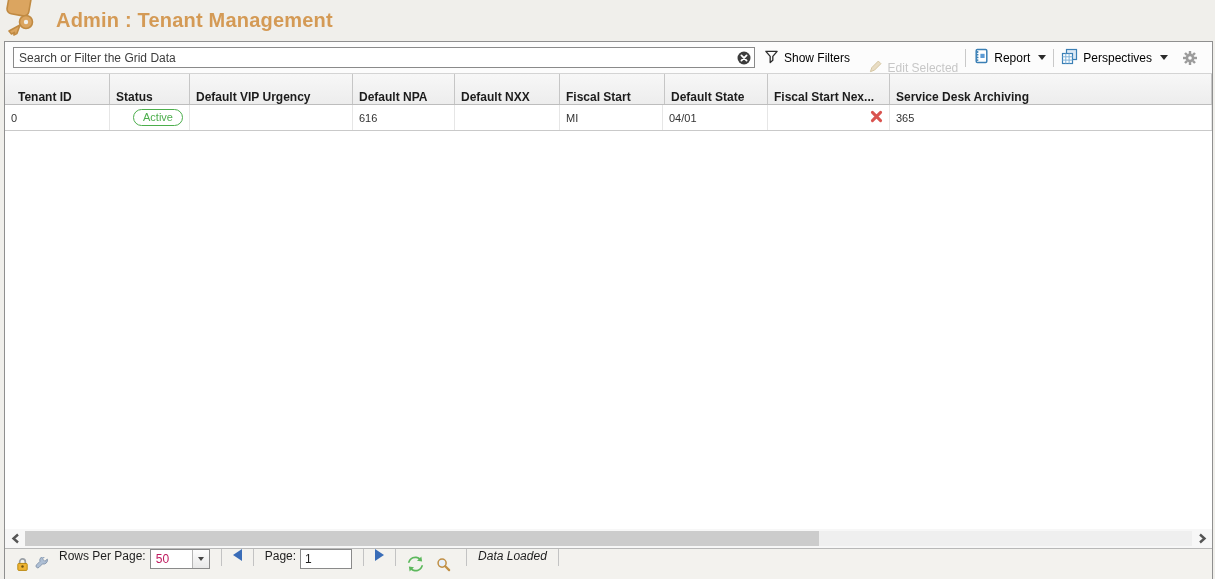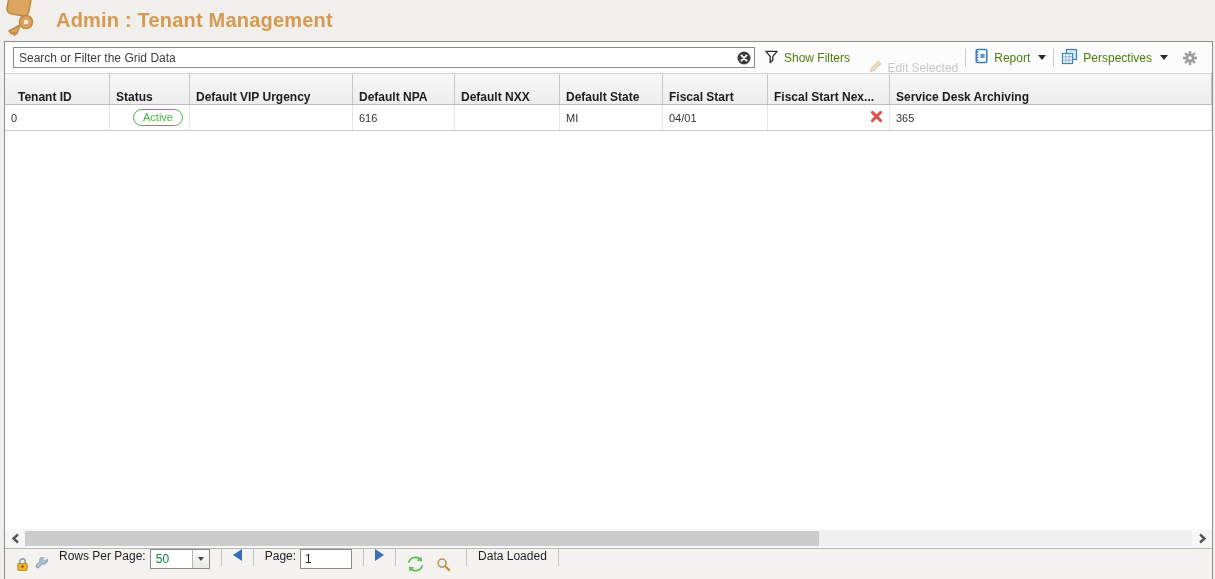--- a/index.html
+++ b/index.html
@@ -21,21 +21,21 @@
     background:#fff; border:1px solid #8f8f8f; border-bottom:none;
     display:flex; flex-direction:column;
   }
 
   
   .toolbar { height:31px; flex:0 0 auto; background:#fcfcfc; display:flex; align-items:center; padding:0 8px; }
   .search-wrap { position:relative; width:742px; height:21px; border:1px solid #8a8a8a; background:#fff; display:flex; align-items:center; flex:0 0 auto; }
   .search-wrap input { border:none; outline:none; width:100%; height:100%; padding:0 22px 0 5px; font-size:12px; color:#333; font-family:inherit; background:transparent; }
   .search-wrap input::placeholder { color:#3d3d3d; opacity:1; }
   .clear-btn { position:absolute; right:3px; top:2.5px; width:14px; height:14px; cursor:pointer; }
-  .tb-item { display:flex; align-items:center; gap:5px; font-size:12px; color:#4d7c0f; margin-left:9px; cursor:pointer; white-space:nowrap; }
+  .tb-item { display:flex; align-items:center; gap:5px; font-size:12px; color:#000000; margin-left:9px; cursor:pointer; white-space:nowrap; }
   .tb-item.disabled { color:#c7c7c7; cursor:default;margin-top:20px; }
   .tb-sep { width:1px; height:18px; background:#c9c9c9; margin:0 7px; flex:0 0 auto; }
   .caret-down { width:0; height:0; border-left:4px solid transparent; border-right:4px solid transparent; border-top:5px solid #2b2b2b; margin-left:3px; }
   .gear-wrap { margin:0 6px 0 14px; cursor:pointer; display:flex; align-items:center; }
   .push-right { margin-left:auto; }
 
   
   .grid-header { height:32px; flex:0 0 auto; display:flex; border-top:1px solid #d4d4d4; border-bottom:1px solid #bdbdbd; background:linear-gradient(#f7f7f7,#ededed); }
   .hcell { display:flex; align-items:flex-end; padding:0 6px; font-size:12px; font-weight:bold; color:#1c1c1c; border-right:1px solid #c6c6c6; background:linear-gradient(#f7f7f7,#ededed); white-space:nowrap; overflow:hidden; cursor:pointer; }
   .hcell.sorted { background:linear-gradient(#ededed,#e2e2e2); }
@@ -59,28 +59,28 @@
   .hscroll { height:19px; flex:0 0 auto; display:flex; align-items:center; background:#f7f7f7; }
   .scroll-arrow { width:20px; height:19px; display:flex; align-items:center; justify-content:center; cursor:pointer; flex:0 0 auto; }
   .scroll-track { flex:1; height:15px; background:#efefef; position:relative; cursor:pointer; }
   .scroll-thumb { position:absolute; left:0; top:0; height:15px; width:68%; background:#cccccc; cursor:grab; }
 
   
   .statusbar { height:31px; flex:0 0 auto; background:#f3f2ee; border-top:1px solid #b8b8b8; display:flex; padding:0 10px; font-size:12px; color:#1f1f1f; }
   .sb-icon { display:flex; align-items:center; margin-right:4px; cursor:pointer; }
   .sb-label { margin:0 4px 0 6px; white-space:nowrap; }
   .select { display:flex; width:60px; height:20px; border:1px solid #8a8a8a; background:#fff; cursor:pointer; align-items:stretch; }
-  .select-value { flex:1; font-size:12px; color:#15803d; padding:2px 0 0 5px; }
+  .select-value { flex:1; font-size:12px; color:#be185d; padding:2px 0 0 5px; }
   .select-arrow-box { width:17px; background:linear-gradient(#fdfdfd,#e8e8e8); border-left:1px solid #b5b5b5; display:flex; align-items:center; justify-content:center; }
   .chev-down { width:0; height:0; border-left:3.5px solid transparent; border-right:3.5px solid transparent; border-top:4.5px solid #444; }
   .sb-sep { width:1px; height:17px; background:#c3c3c3; margin:0 11px; flex:0 0 auto; }
   .nav-left { width:0; height:0; border-top:6px solid transparent; border-bottom:6px solid transparent; border-right:9px solid #3a6db8; cursor:pointer; }
   .nav-right { width:0; height:0; border-top:6px solid transparent; border-bottom:6px solid transparent; border-left:9px solid #3a6db8; cursor:pointer; }
   .page-input { width:52px; height:20px; border:1px solid #8a8a8a; font-size:12px; color:#222; padding:0 4px; font-family:inherit; outline:none; }
-  .status-text { white-space:nowrap; }
+  .status-text { white-space:nowrap;font-style:italic; }
 </style>
 </head>
 <body>
 
 <div class="titlebar">
   <span class="title-icon">
     <svg width="34" height="38" viewBox="0 0 34 38">
       <g fill="#dba560" stroke="#c08a42" stroke-width="1.6" stroke-linejoin="round">
         <rect x="4" y="-6" width="22" height="22" rx="5" transform="rotate(10 15 5)"></rect>
         <circle cx="22" cy="23" r="6.5"></circle>
@@ -181,25 +181,25 @@
       </div>
     <div class="hcell c3">
         <span>Default VIP Urgency</span>
       </div>
     <div class="hcell c4">
         <span>Default NPA</span>
       </div>
     <div class="hcell c5">
         <span>Default NXX</span>
       </div>
+    <div class="hcell c7">
+        <span>Fiscal Start</span>
+      </div>
     <div class="hcell c6">
         <span>Default State</span>
-      </div>
-    <div class="hcell c7">
-        <span>Fiscal Start</span>
       </div>
     <div class="hcell c8">
         <span>Fiscal Start Nex...</span>
       </div>
     <div class="hcell c9">
         <span>Service Desk Archiving</span>
       </div>
   </div>
 
   <div class="grid-row">

